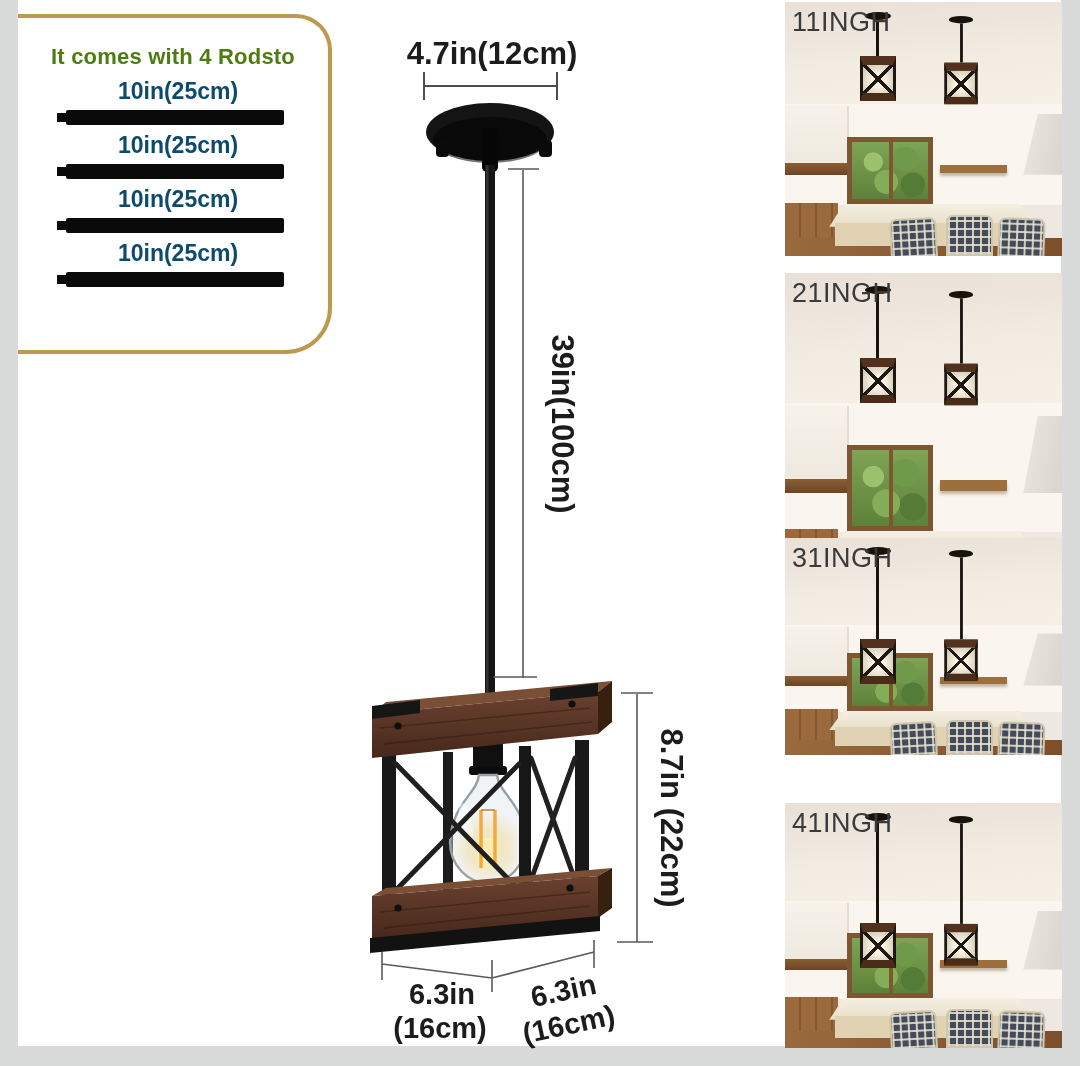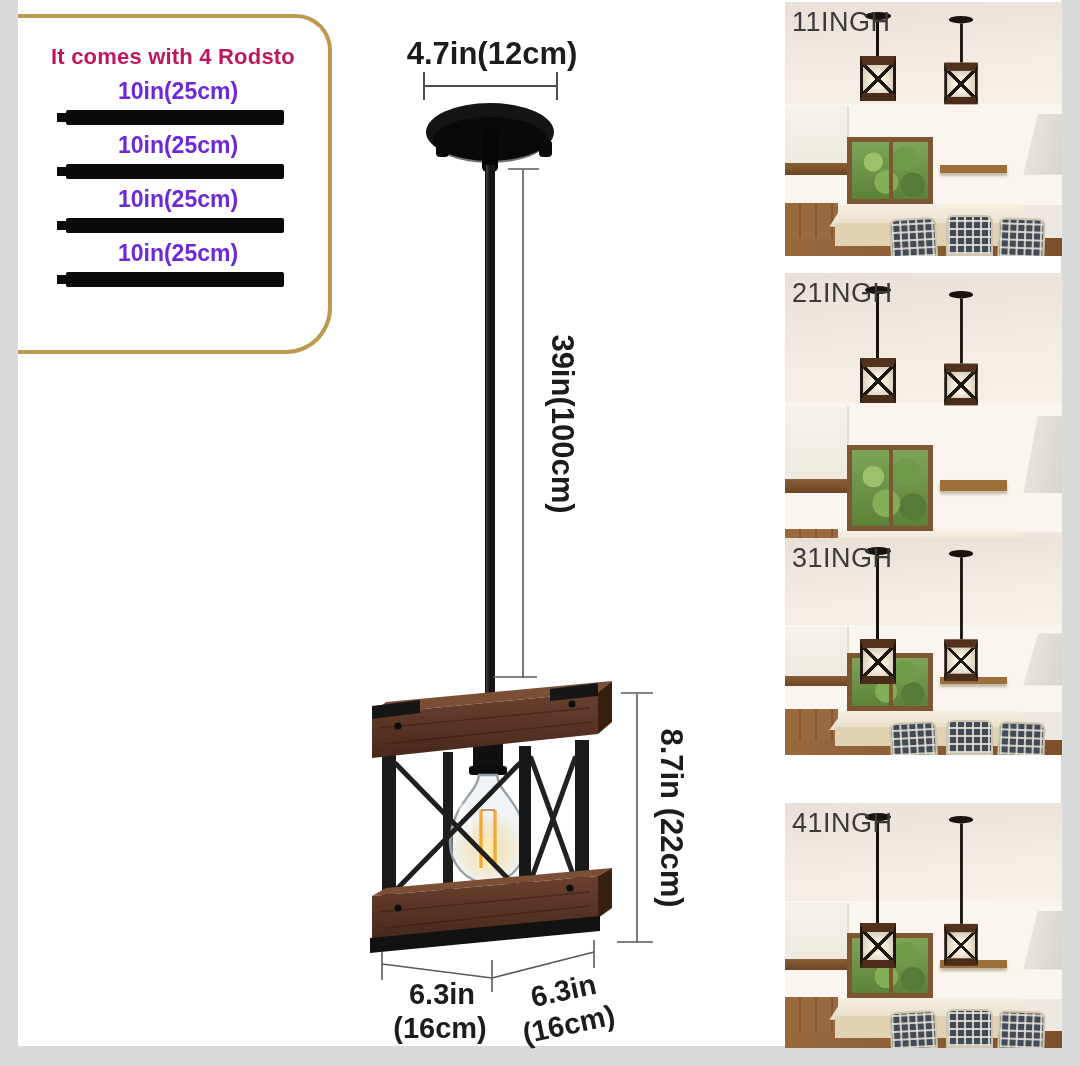--- a/index.html
+++ b/index.html
@@ -12,23 +12,23 @@
   #strip-right  { left:1061px; top:0; width:19px; height:1066px; }
   #strip-bottom { left:0; top:1046px; width:1080px; height:20px; }
 
   
   #rods-box {
     position:absolute; left:18px; top:14px; width:314px; height:340px;
     border:4px solid #bb9a4e; border-left:none;
     border-radius:0 36px 46px 0; background:#ffffff;
     padding-top:24px;
   }
-  .rods-heading { text-align:center; font-weight:bold; font-size:22px; line-height:1.32; color:#be185d; letter-spacing:.2px; }
+  .rods-heading { text-align:center; font-weight:bold; font-size:22px; line-height:1.32; color:#4d7c0f; letter-spacing:.2px; }
   .rod-row { position:relative; margin-top:7px; }
-  .rod-label { text-align:center; font-size:23px; font-weight:bold; color:#6d28d9; margin-left:10px; }
+  .rod-label { text-align:center; font-size:23px; font-weight:bold; color:#0c4a6e; margin-left:10px; }
   .rod-bar { position:relative; margin:5px 0 0 48px; width:218px; height:15px; background:#0a0a0a; border-radius:2px; }
   .rod-bar::before { content:""; position:absolute; left:-9px; top:3px; width:11px; height:9px; background:#0a0a0a; }
 
   
   #diagram { position:absolute; left:340px; top:0; width:380px; height:1066px; }
   .dimline { stroke:#4d4d4d; stroke-width:2; fill:none; }
   .dimline-thin { stroke:#5a5a5a; stroke-width:1.6; fill:none; }
   .dimtxt { font-family:"Liberation Sans", sans-serif; font-weight:bold; font-size:31px; fill:#1c1c1c; }
   .dimtxt-sm { font-family:"Liberation Sans", sans-serif; font-weight:bold; font-size:29px; fill:#1c1c1c; }
   .grain { stroke:rgba(35,18,9,.38); stroke-width:1.4; }

